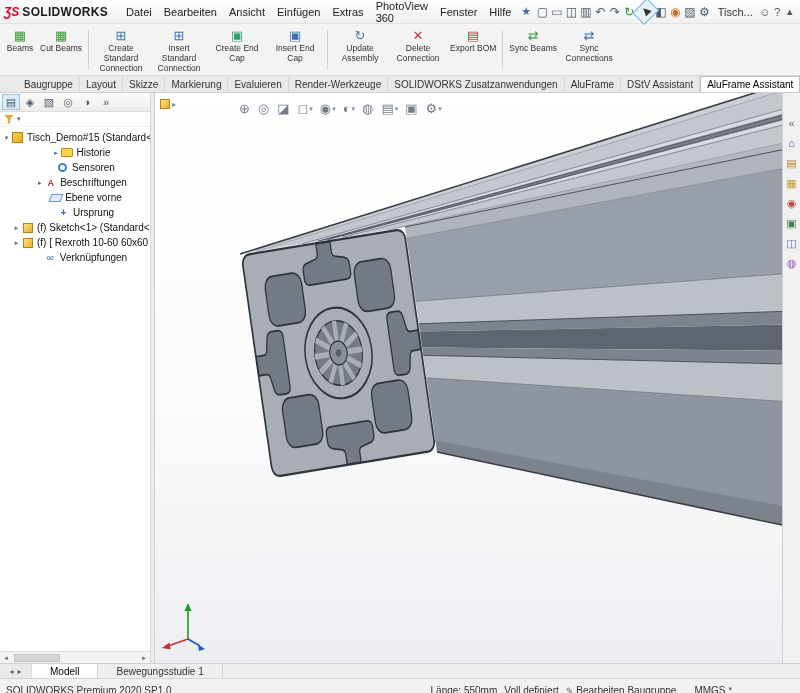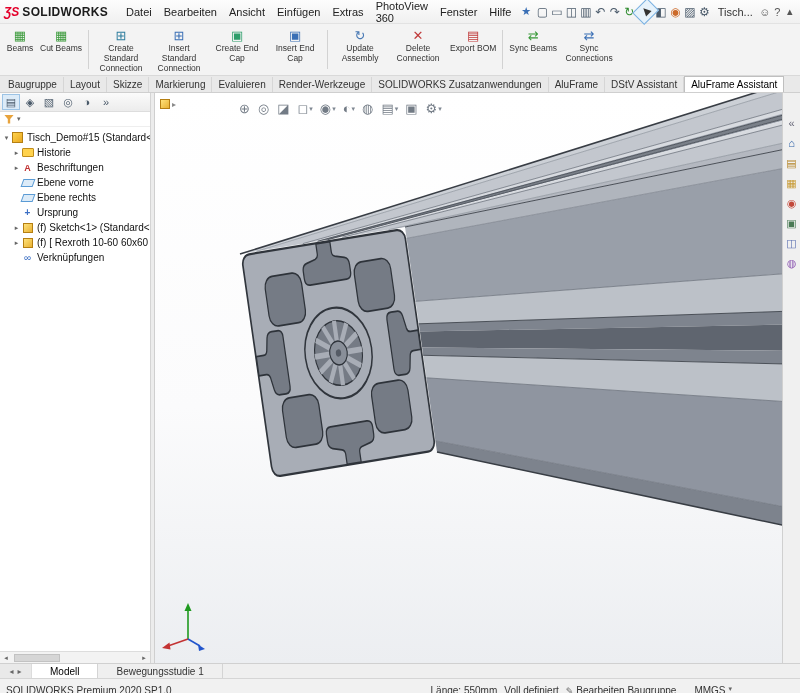--- a/index.html
+++ b/index.html
@@ -19,38 +19,38 @@
   .wintitle { font-size:11px; color:#333; margin:0 6px; }
   .qsmall { width:18px; text-align:center; color:#555; font-size:11px; }
 
   
   .ribbon { height:52px; background:#f3f3f3; border-bottom:1px solid #d9d9d9; display:flex; align-items:stretch; padding:2px 3px; }
   .rbtn { display:flex; flex-direction:column; align-items:center; padding:2px 3px 1px; max-width:58px; min-width:34px; text-align:center; font-size:8.5px; line-height:1.15; color:#333; }
   .ric { font-size:13px; height:16px; line-height:16px; }
   .rsep { width:1px; background:#d2d2d2; margin:4px 3px; }
 
   
-  .tabbar { height:17px; background:#e9e9e9; border-bottom:1px solid #cfcfcf; display:flex; align-items:flex-end; padding-left:2px; font-size:10px; }
+  .tabbar { height:17px; background:#e9e9e9; border-bottom:1px solid #cfcfcf; display:flex; align-items:flex-end; padding-left:18px; font-size:10px; }
   .tab { padding:2px 6px; color:#333; border-right:1px solid #d6d6d6; white-space:nowrap; }
   .tab.active { background:#fff; border:1px solid #bfbfbf; border-bottom:none; color:#000; }
 
   
   .main { display:flex; height:570px; }
 
   
   .panel { width:150px; background:#fff; display:flex; flex-direction:column; font-size:10px; overflow:hidden; }
   .panel-toolbar { height:19px; background:linear-gradient(#fbfbfb,#ececec); border-bottom:1px solid #ddd; display:flex; align-items:center; padding:0 2px; gap:1px; flex:none; }
   .ptab { width:18px; height:16px; display:flex; align-items:center; justify-content:center; font-size:11px; color:#4a5a6a; }
   .ptab.active { background:#dcebf8; border:1px solid #9cc3e5; }
   .filter-row { height:15px; display:flex; align-items:center; gap:3px; padding:0 4px; border-bottom:1px solid #eee; flex:none; }
   .funnel { width:10px; height:9px; background:#e8a33d; clip-path:polygon(0 0,100% 0,62% 50%,62% 100%,38% 100%,38% 50%); }
   .fcaret { font-size:7px; color:#666; }
   .tree { flex:1; padding-top:3px; overflow:hidden; }
   .trow { display:flex; align-items:center; height:15px; padding-left:2px; white-space:nowrap; }
-  .trow.ind { padding-left:12px; }
+  .trow.ind { padding-left:12px;justify-content:center; }
   .arr { width:9px; font-size:7px; color:#666; text-align:center; flex:none; }
   .tic { width:13px; height:12px; margin:0 3px 0 0; display:flex; align-items:center; justify-content:center; font-size:10px; flex:none; }
   .lbl { font-size:10px; color:#111; overflow:hidden; }
   .i-asm { width:11px; height:11px; background:linear-gradient(135deg,#ffd court24d,#e8a820); background:linear-gradient(135deg,#ffd24d,#e8a820); border:1px solid #b57f12; }
   .i-fold { width:12px; height:9px; background:#ffd24d; border:1px solid #c08c1a; border-radius:1px; }
   .i-sens { width:9px; height:9px; border:2px solid #3b82c4; border-radius:50%; }
   .i-ann { color:#c03030; font-weight:bold; font-size:9px; }
   .i-plane { width:12px; height:8px; border:1px solid #5b9bd5; background:#dcebf8; transform:skewX(-20deg); }
   .i-orig { color:#3b6fc4; font-weight:bold; font-size:10px; }
   .i-part { width:10px; height:10px; background:linear-gradient(135deg,#ffe27a,#e8b133); border:1px solid #b57f12; }
@@ -216,37 +216,37 @@
         <span class="lbl">Tisch_Demo#15 (Standard&lt;Anzeigest</span>
       </div>
       <div class="trow ind">
         <span class="arr">▸</span>
         <span class="tic">
             <span class="i-fold"></span>
           </span>
         <span class="lbl">Historie</span>
       </div>
       <div class="trow ind">
+        <span class="arr"></span>
+        <span class="tic">
+            <span class="i-sens"></span>
+          </span>
+        <span class="lbl">Sensoren</span>
+      </div>
+      <div class="trow ind">
         <span class="arr">▸</span>
         <span class="tic i-ann">A</span>
         <span class="lbl">Beschriftungen</span>
       </div>
       <div class="trow ind">
         <span class="arr"></span>
         <span class="tic">
             <span class="i-plane"></span>
           </span>
         <span class="lbl">Ebene vorne</span>
-      </div>
-      <div class="trow ind">
-        <span class="arr"></span>
-        <span class="tic">
-            <span class="i-plane"></span>
-          </span>
-        <span class="lbl">Ebene rechts</span>
       </div>
       <div class="trow ind">
         <span class="arr"></span>
         <span class="tic i-orig">+</span>
         <span class="lbl">Ursprung</span>
       </div>
       <div class="trow ind">
         <span class="arr">▸</span>
         <span class="tic">
             <span class="i-part"></span>

